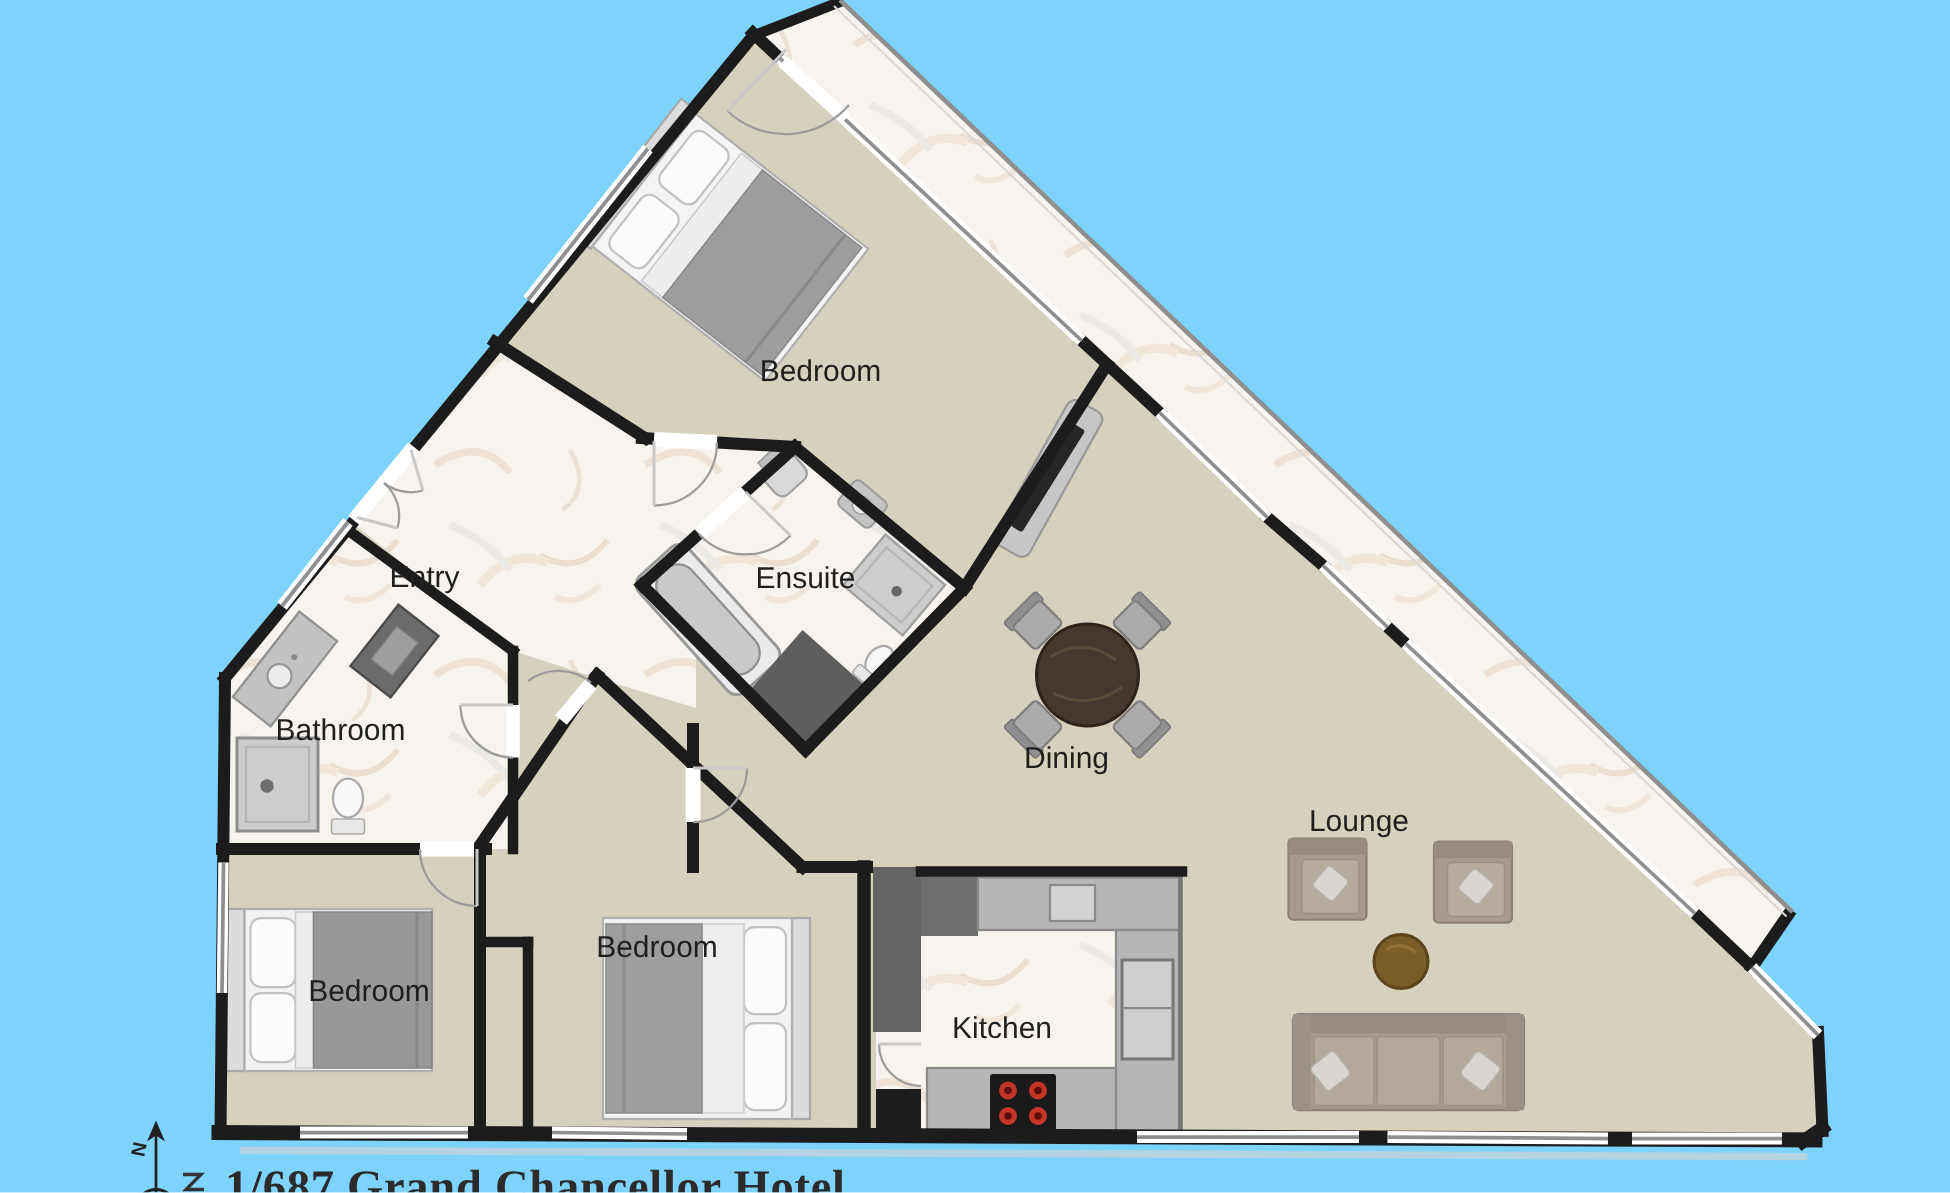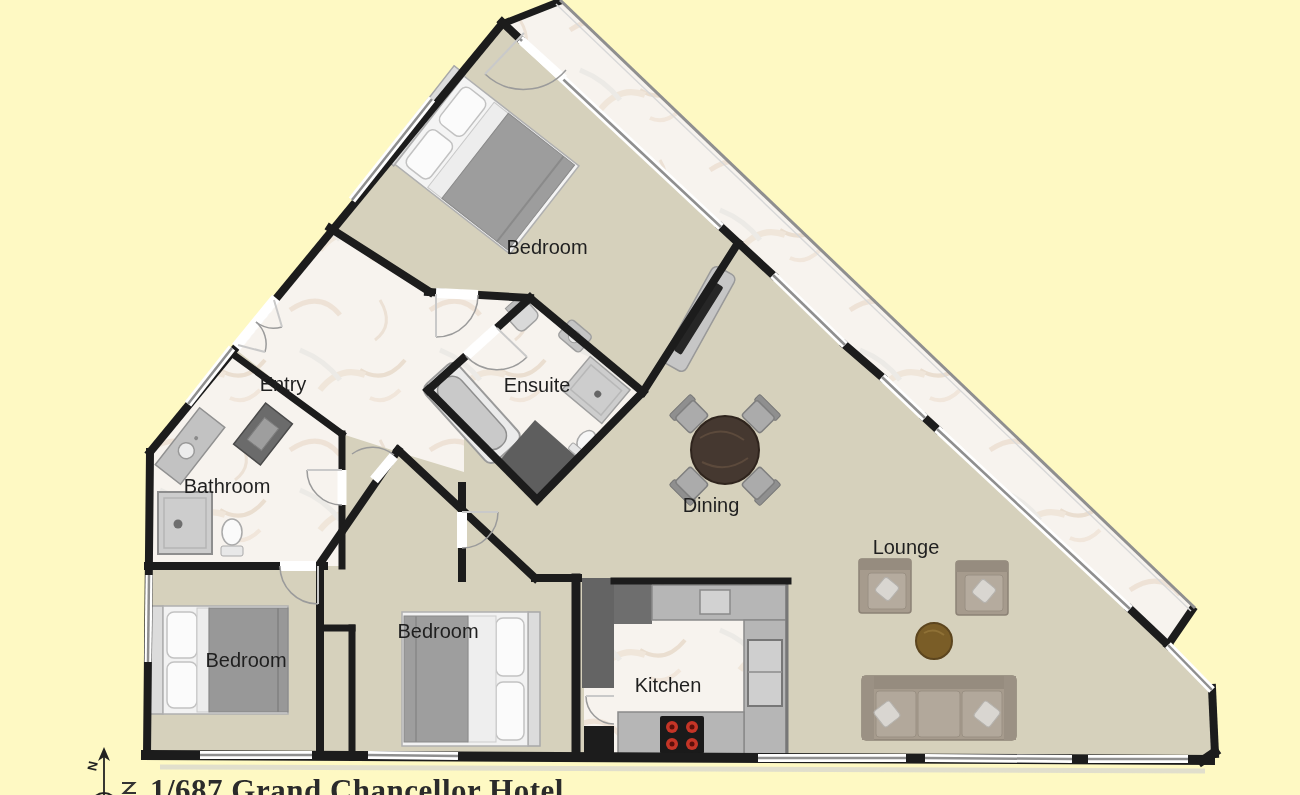--- a/index.html
+++ b/index.html
@@ -1,16 +1,16 @@
 <!DOCTYPE html>
 <html><head>
 <meta charset="utf-8">
 <style>
   html,body{margin:0;padding:0;background:#ffffff;}
-  .stage{position:relative;width:1300px;height:795px;overflow:hidden;background:#fef9c3;}
+  .stage{position:relative;width:1300px;height:795px;overflow:hidden;background:#7dd3fc;}
   svg{display:block;}
   text{font-family:"Liberation Sans", sans-serif;fill:#1f1f1f;}
   .room-label{font-size:20px;}
   .plan-title{font-family:"Liberation Serif", serif;font-weight:bold;font-size:31px;fill:#2b2b2b;letter-spacing:.5px;}
   .compass-n{font-size:13px;font-weight:bold;fill:#222;}
 </style>
 </head>
 <body>
 
 <div class="stage">

